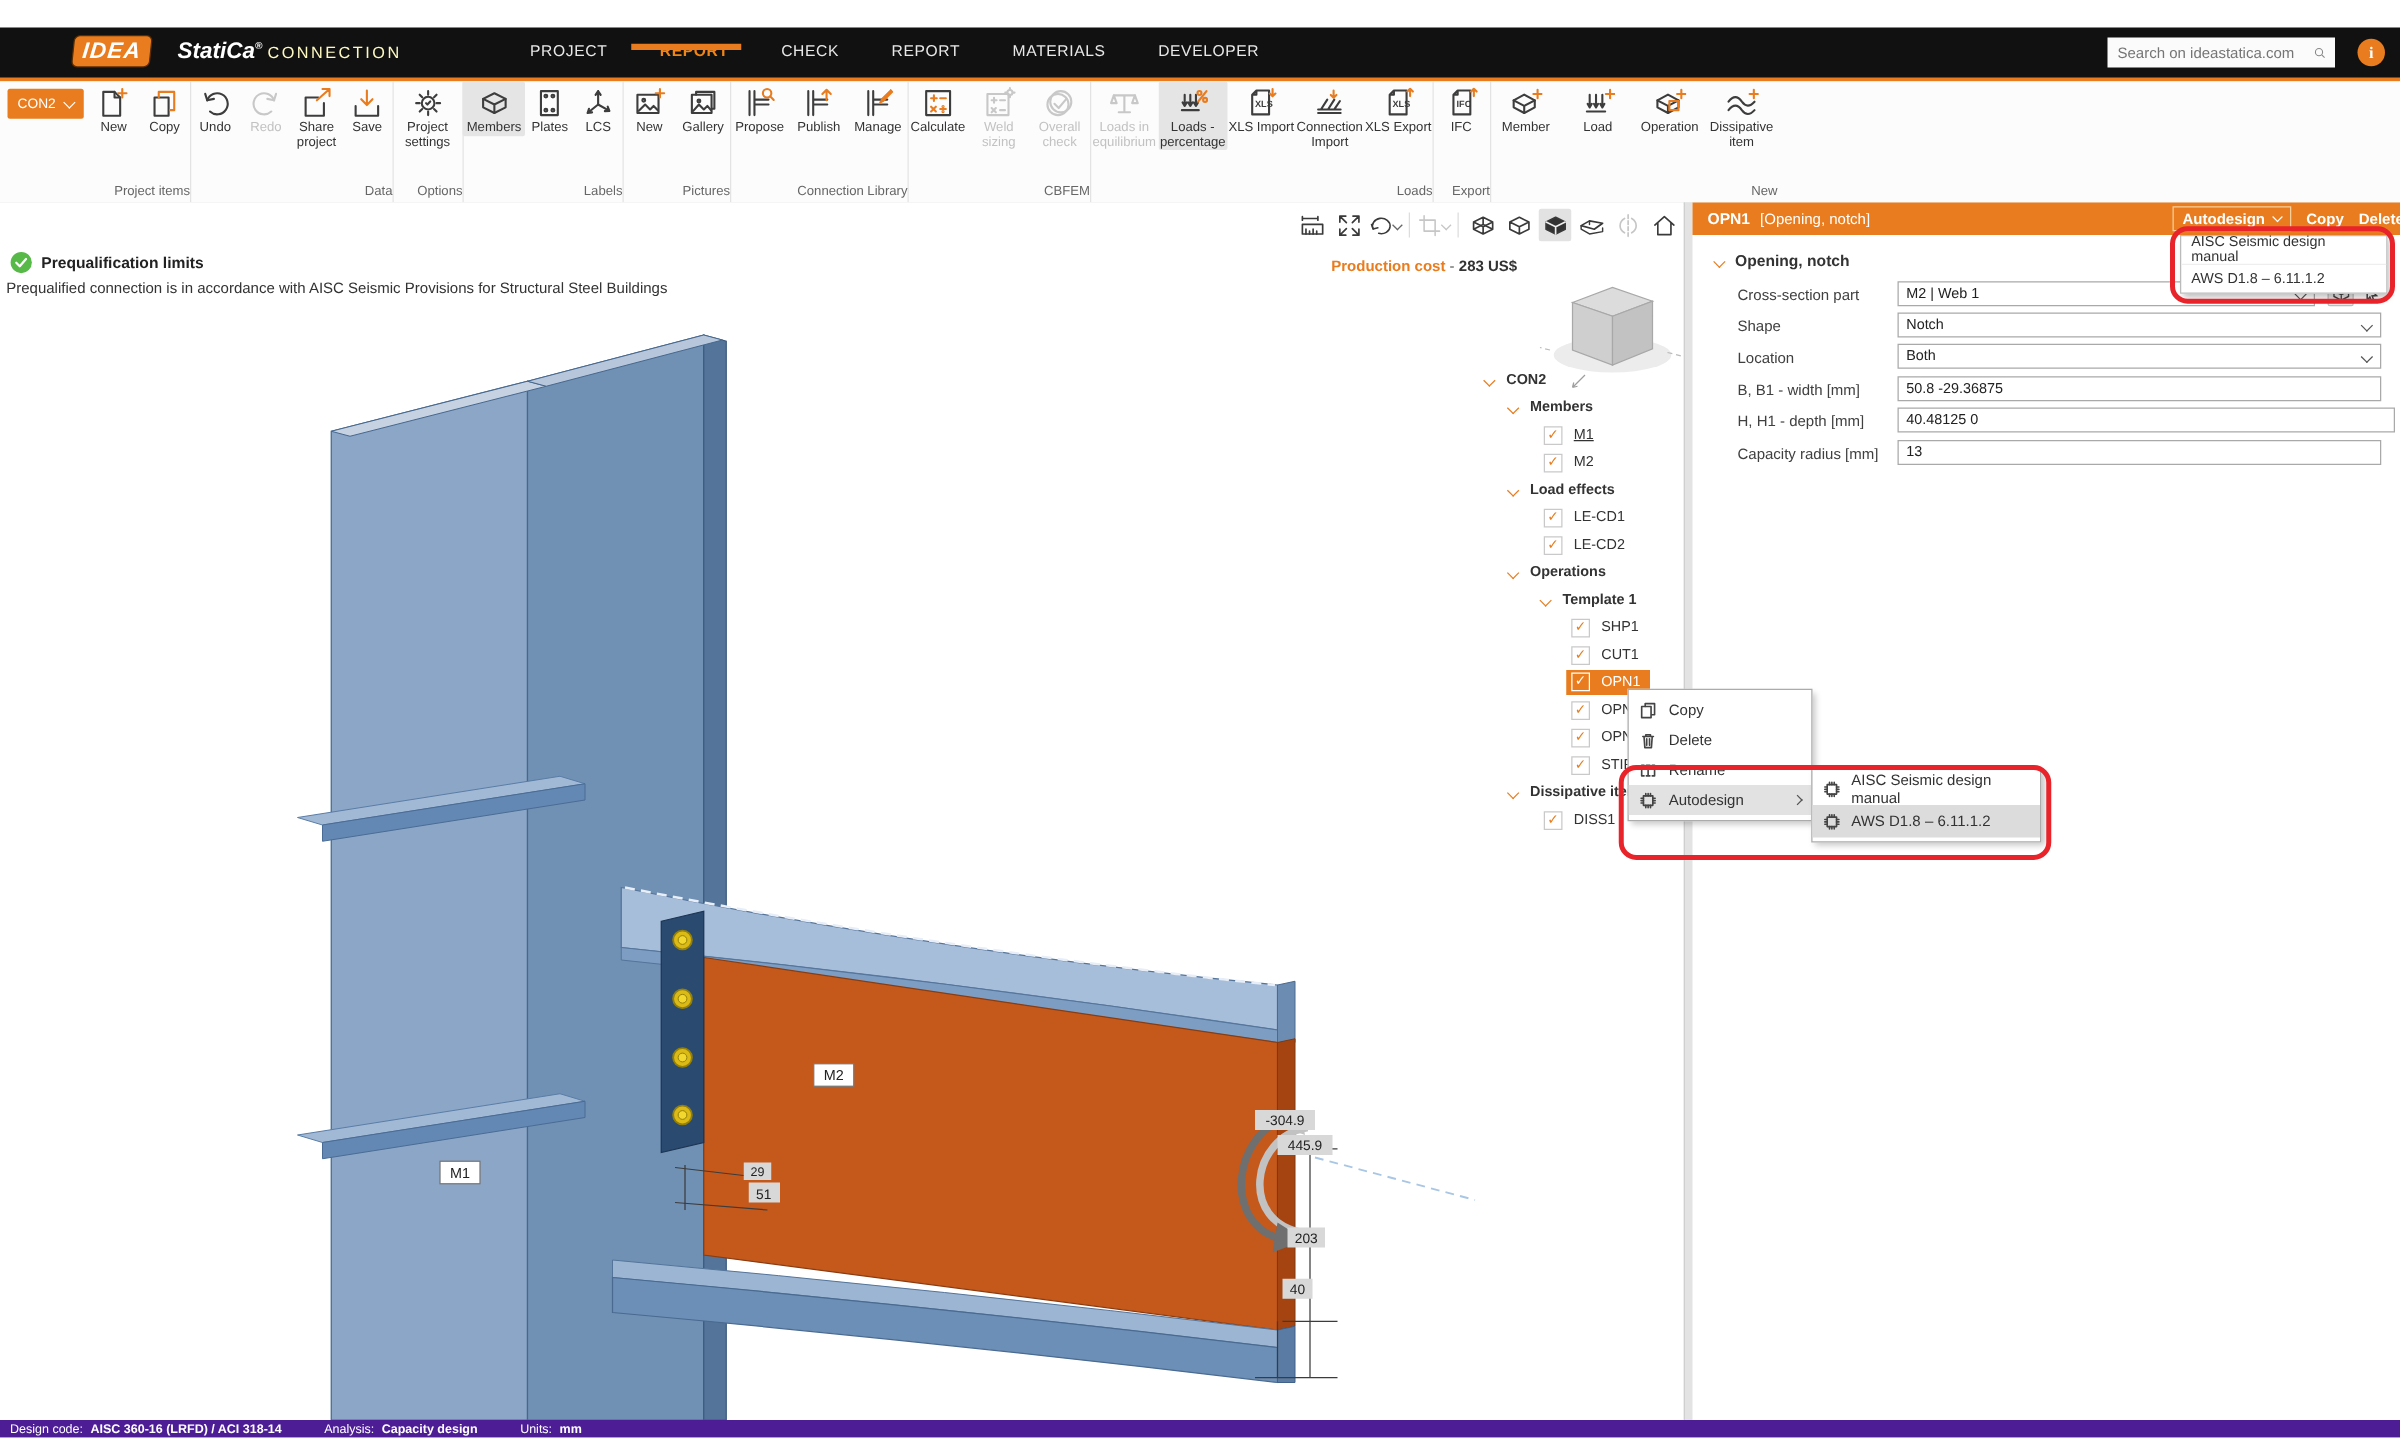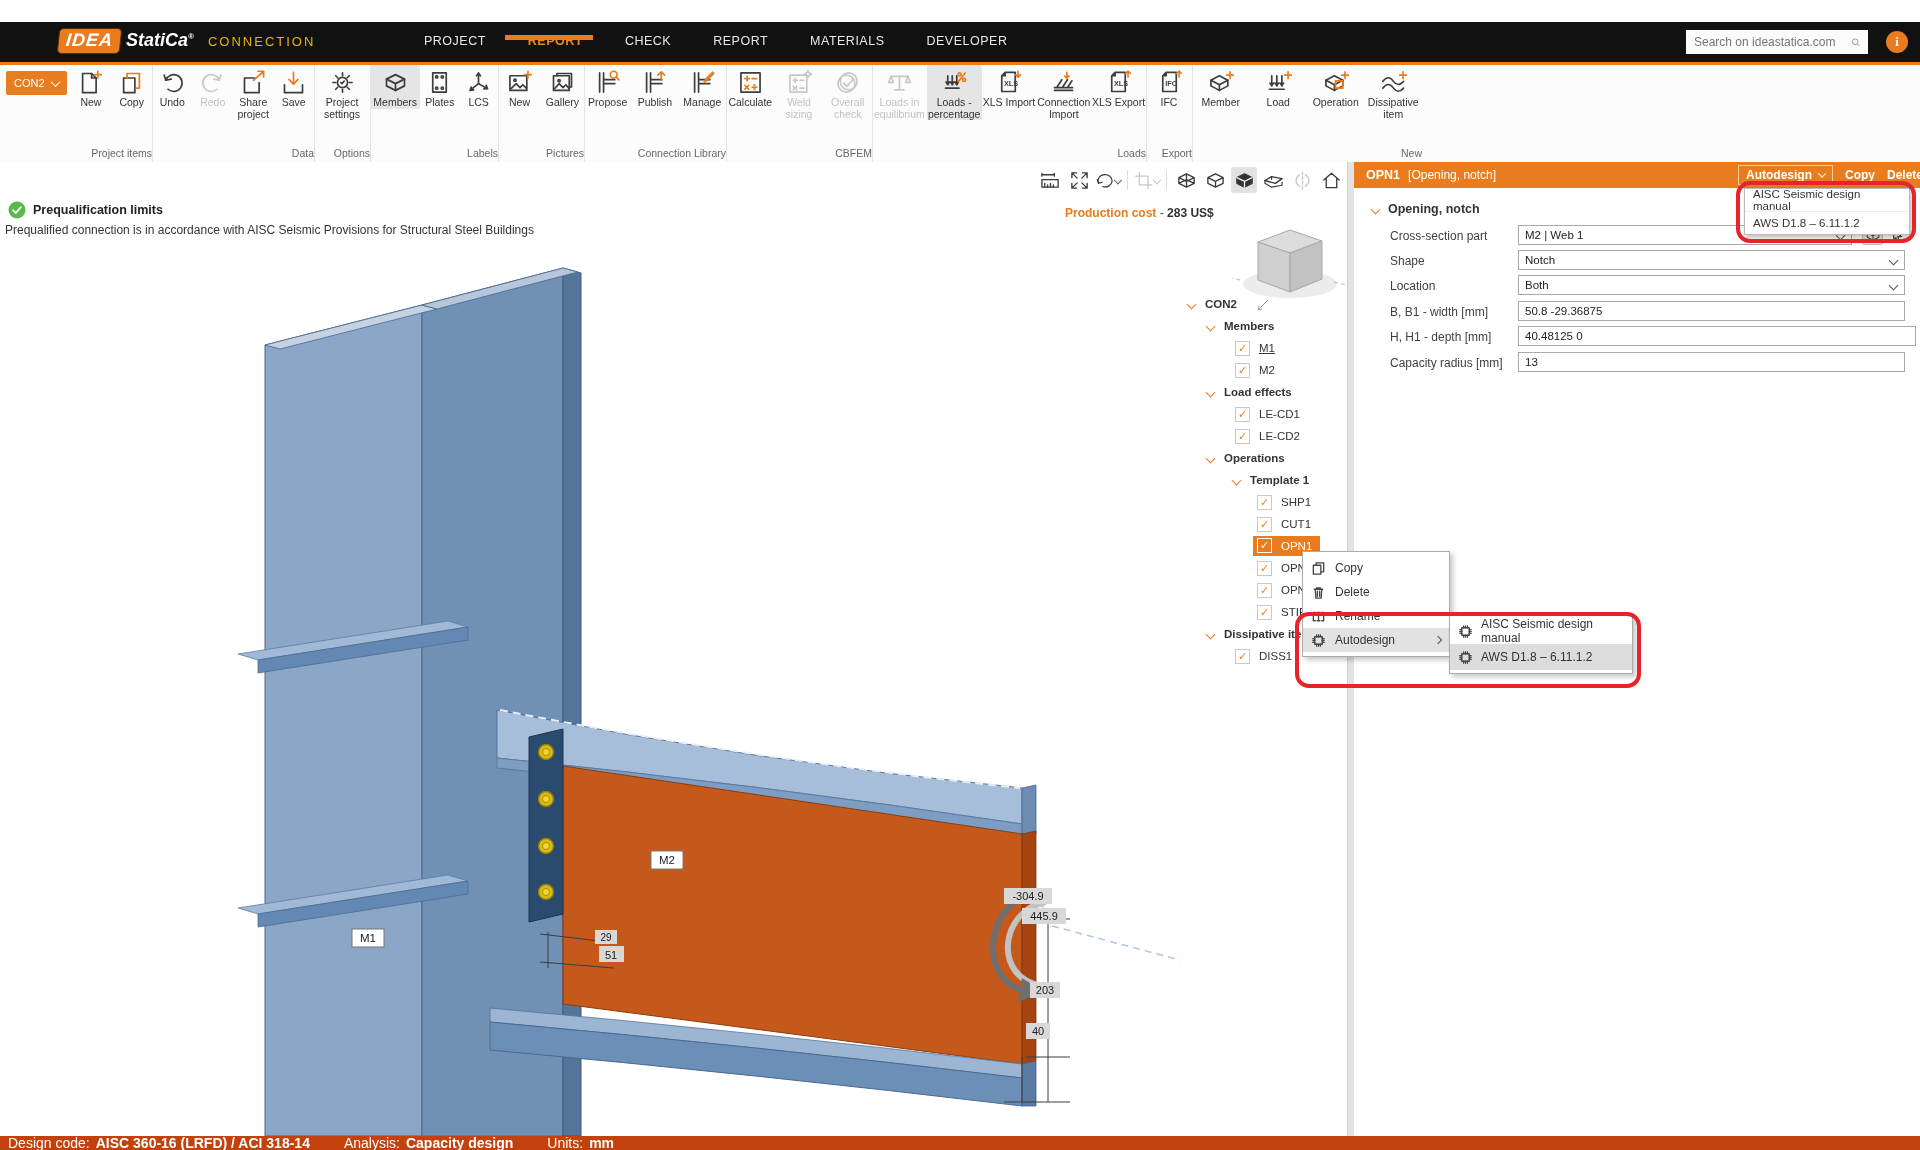--- a/index.html
+++ b/index.html
@@ -8,23 +8,23 @@
   
   .titlebar{position:absolute;left:0;top:0;width:1920px;height:22px;background:#161616;color:#ddd;}
   .wintitle{position:absolute;left:46%;top:3px;font-size:11px;color:#e8e8e8;}
   .winbtns{position:absolute;right:8px;top:0;height:22px;display:flex;gap:30px;align-items:center;}
   .winbtn{width:16px;height:16px;display:flex;align-items:center;justify-content:center;color:#e8e8e8;cursor:pointer;}
   
   .appbar{position:absolute;left:0;top:22px;width:1920px;height:40px;background:#111;border-bottom:3px solid #e87c1e;}
   .logo{position:absolute;left:58px;top:6px;display:flex;align-items:baseline;color:#fff;}
   .logobox{background:#e87c1e;border-radius:5px;padding:1px 7px 2px 7px;transform:skewX(-6deg);
            font-style:italic;font-weight:900;font-size:18px;letter-spacing:1px;color:#fff;border:1px solid #5a2d00;}
-  .logotxt{font-style:italic;font-weight:900;font-size:18px;margin-left:5px;}
+  .logotxt{font-style:italic;font-weight:900;font-size:18px;margin-left:21px;}
   .logoreg{font-size:8px;vertical-align:super;}
-  .product{font-size:13px;letter-spacing:2px;color:#eab308;margin-left:14px;font-weight:400;}
+  .product{font-size:13px;letter-spacing:2px;color:#fef9c3;margin-left:4px;font-weight:400;}
   .mainmenu{position:absolute;left:424px;top:0;height:37px;display:flex;align-items:center;gap:42px;}
   .mitem{color:#e8e8e8;font-size:12.5px;letter-spacing:.5px;cursor:pointer;}
   .mitem.active{color:#f08418;font-weight:700;}
   .tabmark{position:absolute;left:505px;top:35px;width:88px;height:5px;background:#e87c1e;z-index:5;}
   .searchbox{position:absolute;left:1686px;top:8px;width:182px;height:24px;background:#fbfbfb;display:flex;align-items:center;}
   .searchbox input{flex:1;border:none;outline:none;background:transparent;font-size:12px;color:#444;padding-left:8px;font-family:"Liberation Sans",sans-serif;}
   .infobtn{position:absolute;right:12px;top:9px;width:22px;height:22px;border-radius:50%;background:#e87c1e;color:#fff;
            display:flex;align-items:center;justify-content:center;font-size:13px;font-weight:700;font-family:"Liberation Serif",serif;cursor:pointer;}
   
   .ribbon{position:absolute;left:0;top:65px;width:1920px;height:97px;background:#fcfcfc;border-bottom:1px solid #d8d8d8;}
@@ -97,22 +97,22 @@
   .pgchev{width:6px;height:6px;border-right:1.5px solid #e87c1e;border-bottom:1.5px solid #e87c1e;transform:rotate(45deg);}
   .pgttl{font-size:12.5px;font-weight:700;color:#333;}
   .prow{position:absolute;left:0;width:566px;height:22px;}
   .plbl{position:absolute;left:36px;top:4px;font-size:12px;color:#404040;}
   .pfield{position:absolute;left:164px;top:0;height:20px;border:1px solid #a9a9a9;background:#fff;display:flex;align-items:center;
           font-size:11.5px;color:#222;padding-left:6px;box-sizing:border-box;}
   .fchev{margin-left:auto;margin-right:7px;width:6px;height:6px;border-right:1.3px solid #555;border-bottom:1.3px solid #555;transform:rotate(45deg);}
   .fico{position:absolute;top:0;width:21px;height:20px;display:flex;align-items:center;justify-content:center;cursor:pointer;border-radius:2px;}
   .fico.on{background:#e6e6e6;border:1px solid #bdbdbd;box-sizing:border-box;}
   
-  .statusbar{position:absolute;left:0;top:1136px;width:1920px;height:14px;background:#c2410c;color:#fff;
-             display:flex;align-items:center;font-size:14px;gap:6px;padding-left:8px;box-sizing:border-box;}
+  .statusbar{position:absolute;left:0;top:1136px;width:1920px;height:14px;background:#4c1d95;color:#fff;
+             display:flex;align-items:center;font-size:10px;gap:6px;padding-left:8px;box-sizing:border-box;}
   .statusbar b{font-weight:700;}
   .sgap{width:22px;}
 </style>
 </head>
 <body>
 
 <div id="app">
 
 
   <div class="appbar">

